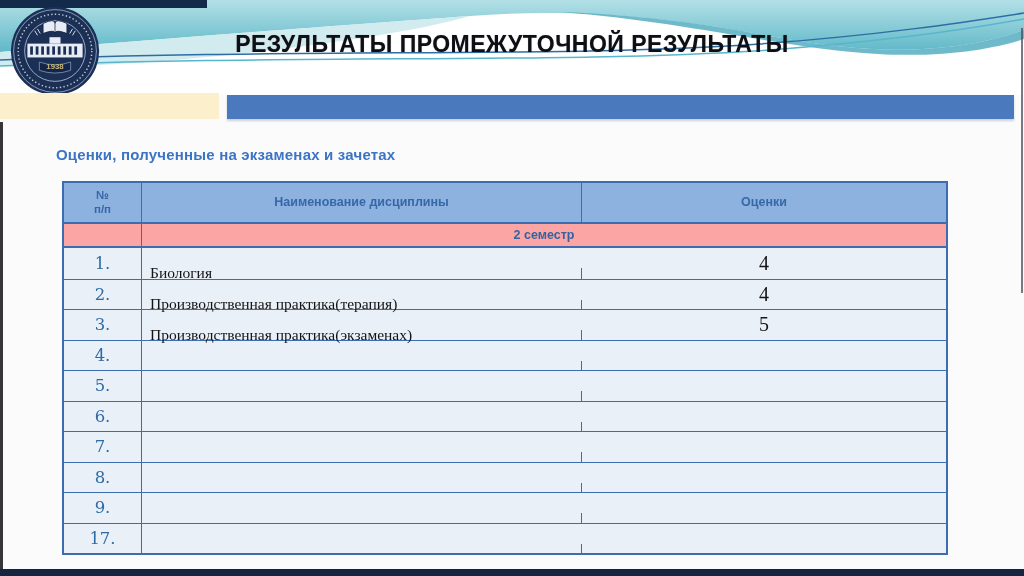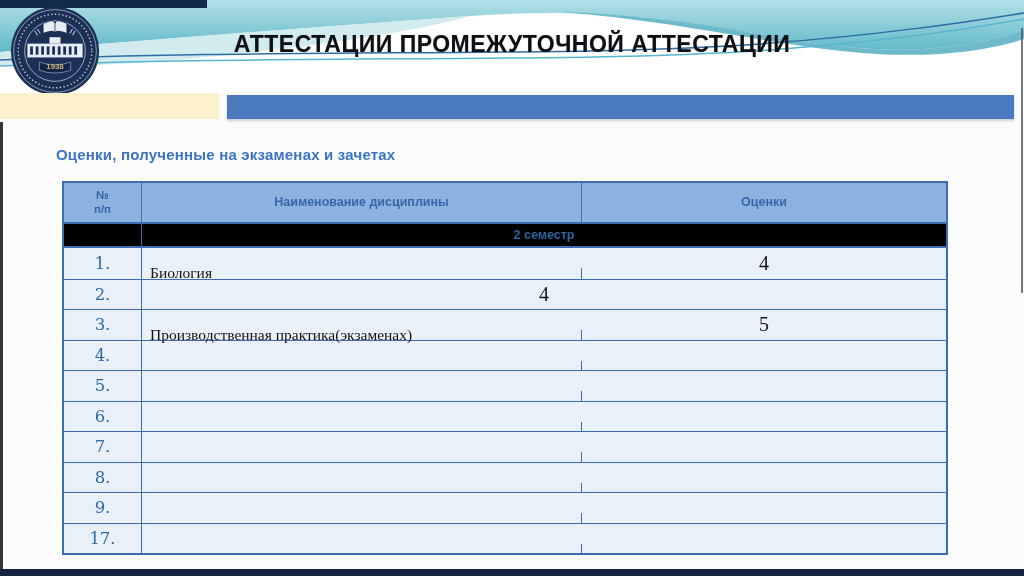--- a/index.html
+++ b/index.html
@@ -26,21 +26,21 @@
     position:absolute;left:56px;top:146px;
     font-size:15px;font-weight:bold;color:#3B74C4;letter-spacing:0.2px;
   }
   
   .tbl{
     position:absolute;left:62px;top:181px;width:886px;
     border:2px solid #3E6CB0;box-sizing:border-box;background:#EAF0F8;
   }
   .trow{display:flex;box-sizing:border-box;}
   .thead{height:39px;background:#8DB2E0;}
-  .tsem{height:26px;background:#000000;border-top:2px solid #3E6CB0;border-bottom:2px solid #3E6CB0;}
+  .tsem{height:26px;background:#fca5a5;border-top:2px solid #3E6CB0;border-bottom:2px solid #3E6CB0;}
   .tdata{height:30.5px;background:#EAF0F8;}
   .tdata + .tdata{border-top:1.5px solid #3E6CB0;}
   .cell{box-sizing:border-box;display:flex;align-items:center;justify-content:center;}
   .c1{width:78px;flex:0 0 78px;border-right:1.5px solid #3E6CB0;}
   .c2{width:440px;flex:0 0 440px;border-right:1.5px solid #3E6CB0;justify-content:flex-start;padding-left:8px;}
   .c3{flex:1;}
   .cspan{flex:1;justify-content:center;}
   .hd{font-size:12.5px;font-weight:bold;color:#3767A8;text-align:center;line-height:1.2;}
   .hd-num{font-size:11.5px;}
   .sem-label{font-size:12.5px;font-weight:bold;color:#33639F;}
@@ -87,21 +87,21 @@
         <rect x="53" y="45" width="3" height="9"></rect>
       <rect x="59" y="45" width="3" height="9"></rect>
         <rect x="65" y="45" width="3" height="9"></rect>
       <rect x="71" y="45" width="3" height="9"></rect>
     </g>
     <path d="M28,28 l3,5 M31,26 l3,5 M69,26 l-3,5 M72,28 l-3,5" stroke="#E8EDF5" stroke-width="1" fill="none"></path>
     <path d="M33,62 Q50,68 67,62 L67,71 Q50,77 33,71 Z" fill="#15254a" stroke="#8CA2C4" stroke-width="0.8"></path>
     <text x="50" y="70" text-anchor="middle" font-size="8.5" font-family="Liberation Sans, sans-serif" font-weight="bold" fill="#CBB878">1938</text>
   </svg>
 
-  <div class="slide-title">АТТЕСТАЦИИ ПРОМЕЖУТОЧНОЙ АТТЕСТАЦИИ</div>
+  <div class="slide-title">РЕЗУЛЬТАТЫ ПРОМЕЖУТОЧНОЙ РЕЗУЛЬТАТЫ</div>
 
   <div class="cream-bar"></div>
   <div class="blue-bar"></div>
   <div class="edge-left"></div>
   <div class="edge-right"></div>
   <div class="bottom-bar"></div>
 
   <div class="subtitle">Оценки, полученные на экзаменах и зачетах</div>
 
   <div class="tbl">
@@ -120,20 +120,21 @@
       <div class="cell cspan sem-label">2 семестр</div>
     </div>
     <div id="tbody">
         <div class="trow tdata">
           <div class="cell c1 rownum">1.</div>
           <div class="cell c2 rowname">Биология</div>
           <div class="cell c3 rowgrade">4</div>
         </div>
         <div class="trow tdata">
           <div class="cell c1 rownum">2.</div>
+          <div class="cell c2 rowname">Производственная практика(терапия)</div>
           <div class="cell c3 rowgrade">4</div>
         </div>
         <div class="trow tdata">
           <div class="cell c1 rownum">3.</div>
           <div class="cell c2 rowname">Производственная практика(экзаменах)</div>
           <div class="cell c3 rowgrade">5</div>
         </div>
         <div class="trow tdata">
           <div class="cell c1 rownum">4.</div>
           <div class="cell c2 rowname"></div>

